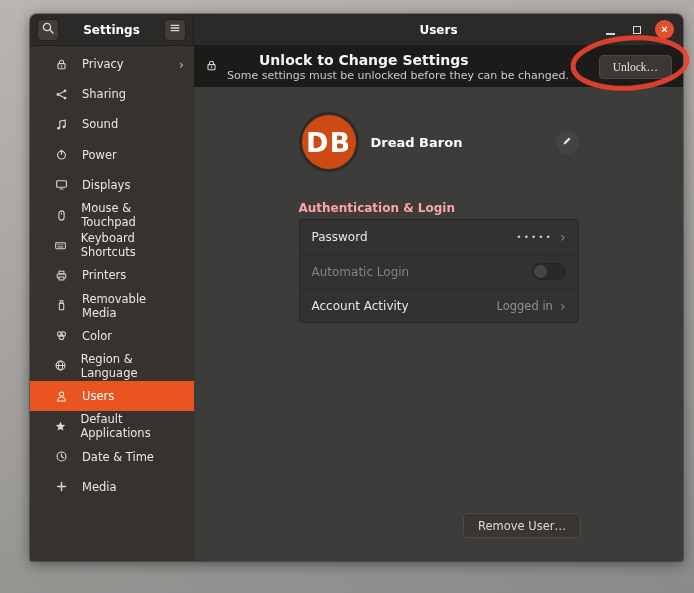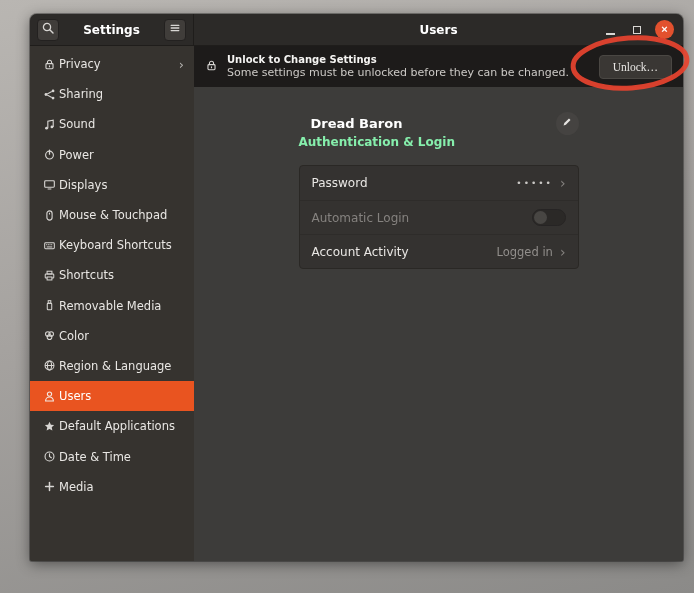--- a/index.html
+++ b/index.html
@@ -27,43 +27,43 @@
   .hdr-title-center{ position:absolute; left:50%; transform:translateX(-50%);
     color:#fff; font-size:12px; font-weight:bold; }
   .win-controls{ position:absolute; right:9px; top:0; height:100%; display:flex; align-items:center; gap:9px; }
   .wc{ background:none; border:none; width:18px; height:18px; display:flex; align-items:center; justify-content:center; cursor:pointer; }
   .dash{ width:9px; height:2px; background:#d9d7d4; margin-top:8px; }
   .sq{ width:8px; height:8px; border:1.5px solid #d9d7d4; }
   .wc-close{ width:19px; height:19px; border-radius:50%; background:var(--close,#e2512e); border:none;
     color:#fff; font-size:11px; font-weight:bold; line-height:1; display:flex; align-items:center; justify-content:center; cursor:pointer; }
   
   .sidebar{ background:#36332f; padding-top:3px; overflow:hidden; }
-  .side-item{ height:30.2px; display:flex; align-items:center; gap:2px; padding:0 10px 0 12px;
+  .side-item{ height:30.2px; display:flex; align-items:center; gap:13px; padding:0 10px 0 24px;
     color:#e9e7e4; font-size:11.5px; cursor:pointer; }
   .side-item .si-icon{ width:15px; display:flex; justify-content:center; align-items:center; }
   .side-item .si-chev{ margin-left:auto; color:#b5b3b0; font-size:13px; }
   .side-item.selected{ background:var(--accent,#e95420); color:#ffffff; }
   
   .main{ background:#3d3c3a; display:flex; flex-direction:column; position:relative; }
   .banner{ flex:none; height:41px; background:#1d1b1a; display:flex; align-items:center; gap:9px; padding:0 11px; }
-  .banner-title{ color:#f5f4f2; font-size:10px; font-weight:bold; }
+  .banner-title{ color:#f5f4f2; font-size:14px; font-weight:bold;margin-left:32px; }
   .banner-sub{ color:#ccc9c6; font-size:11px; margin-top:1px; }
   .unlock-btn{ margin-left:auto; background:#3a3734; border:1px solid #4a4743; border-radius:4px;
     color:#e8e6e3; font-size:11.5px; padding:5px 13px; cursor:pointer; font-family:Liberation Serif, serif; }
   .content{ flex:1; position:relative; }
   .col{ width:280px; margin:0 auto; }
   .profile-row{ margin-top:25px; display:flex; align-items:center; }
   .avatar{ width:60px; height:60px; border-radius:50%; background:var(--avatar,#ce4a14);
     border:3px solid #2e2c2a; color:#fff; font-size:27px; font-weight:bold;
     display:flex; align-items:center; justify-content:center; letter-spacing:1px; }
   .name{ margin-left:12px; color:#fff; font-size:13px; font-weight:bold;text-align:right; }
   .edit-btn{ margin-left:auto; width:23px; height:23px; border-radius:50%; background:#454341; border:none;
     display:flex; align-items:center; justify-content:center; cursor:pointer; }
-  .section-title{ color:#86efac; font-size:12px; font-weight:bold; }
-  .card{ margin-top:16px; background:#343230; border:1px solid #2a2825; border-radius:4px; overflow:hidden; }
+  .section-title{ margin-top:29px; color:#fca5a5; font-size:12px; font-weight:bold; }
+  .card{ margin-top:4px; background:#343230; border:1px solid #2a2825; border-radius:4px; overflow:hidden; }
   .row{ height:34px; display:flex; align-items:center; padding:0 12px; cursor:pointer; }
   .row + .row{ border-top:1px solid #2e2c2a; }
   .row .r-label{ font-size:12px; color:#e9e7e4; }
   .row.disabled .r-label{ color:#85827f; }
   .row .r-right{ margin-left:auto; display:flex; align-items:center; gap:7px; }
   .row .r-value{ font-size:11.5px; color:#918e8b; }
   .row .r-value.dots{ font-size:9px; letter-spacing:2px; color:#c9c7c4; }
   .row .r-chev{ color:#868380; font-size:14px; }
   .toggle{ width:34px; height:17px; border-radius:9px; background:#292725; border:1px solid #222020;
     position:relative; opacity:.75; cursor:pointer; }
@@ -198,21 +198,21 @@
 
   </div>
       <div class="side-item">
     <span class="si-icon">
           <svg width="13" height="13" viewBox="0 0 14 14">
             <rect x="2.4" y="5.4" width="9.2" height="4.4" rx="0.8" fill="none" stroke="#d8d6d3" stroke-width="1.1"></rect>
             <rect x="4.4" y="2.4" width="5.2" height="3" fill="none" stroke="#d8d6d3" stroke-width="1.1"></rect>
             <rect x="4.4" y="8.6" width="5.2" height="3.2" fill="#36332f" stroke="#d8d6d3" stroke-width="1.1"></rect>
           </svg>
         </span>
-    <span class="si-label">Shortcuts</span>
+    <span class="si-label">Printers</span>
 
   </div>
       <div class="side-item">
     <span class="si-icon">
           <svg width="13" height="13" viewBox="0 0 14 14">
             <rect x="4.6" y="4.6" width="4.8" height="7" rx="0.8" fill="none" stroke="#d8d6d3" stroke-width="1.1"></rect>
             <rect x="5.6" y="1.8" width="2.8" height="2.8" fill="none" stroke="#d8d6d3" stroke-width="1.1"></rect>
           </svg>
         </span>
     <span class="si-label">Removable Media</span>
@@ -297,20 +297,21 @@
       <div class="banner-text">
         <div class="banner-title">Unlock to Change Settings</div>
         <div class="banner-sub">Some settings must be unlocked before they can be changed.</div>
       </div>
       <button class="unlock-btn">Unlock…</button>
     </div>
 
     <div class="content">
       <div class="col">
         <div class="profile-row">
+          <div class="avatar">DB</div>
           <div class="name">Dread Baron</div>
           <button class="edit-btn">
             <span><svg width="12" height="12" viewBox="0 0 14 14">
                   <path d="M3 11l.9-2.7 5.4-5.4 1.8 1.8-5.4 5.4z" fill="#e6e4e1"></path>
                 </svg></span>
           </button>
         </div>
 
         <div class="section-title">Authentication &amp; Login</div>
         <div class="card" id="auth-card">
@@ -336,19 +337,20 @@
     <span class="r-label">Account Activity</span>
     <span class="r-right">
       <span class="r-value">Logged in</span>
 
       <span class="r-chev">›</span>
     </span>
   </div>
           </div>
       </div>
 
+      <button class="remove-btn">Remove User…</button>
     </div>
   </div>
 </div>
 
 <svg class="annotation" viewBox="0 0 694 593">
   <ellipse id="ann-ellipse" cx="630" cy="63" rx="57" ry="25" fill="none" stroke="#E8432F" stroke-width="5" stroke-linecap="round" transform="rotate(-4 630 63)" opacity="0.92"></ellipse>
 </svg>
 
 </body></html>

